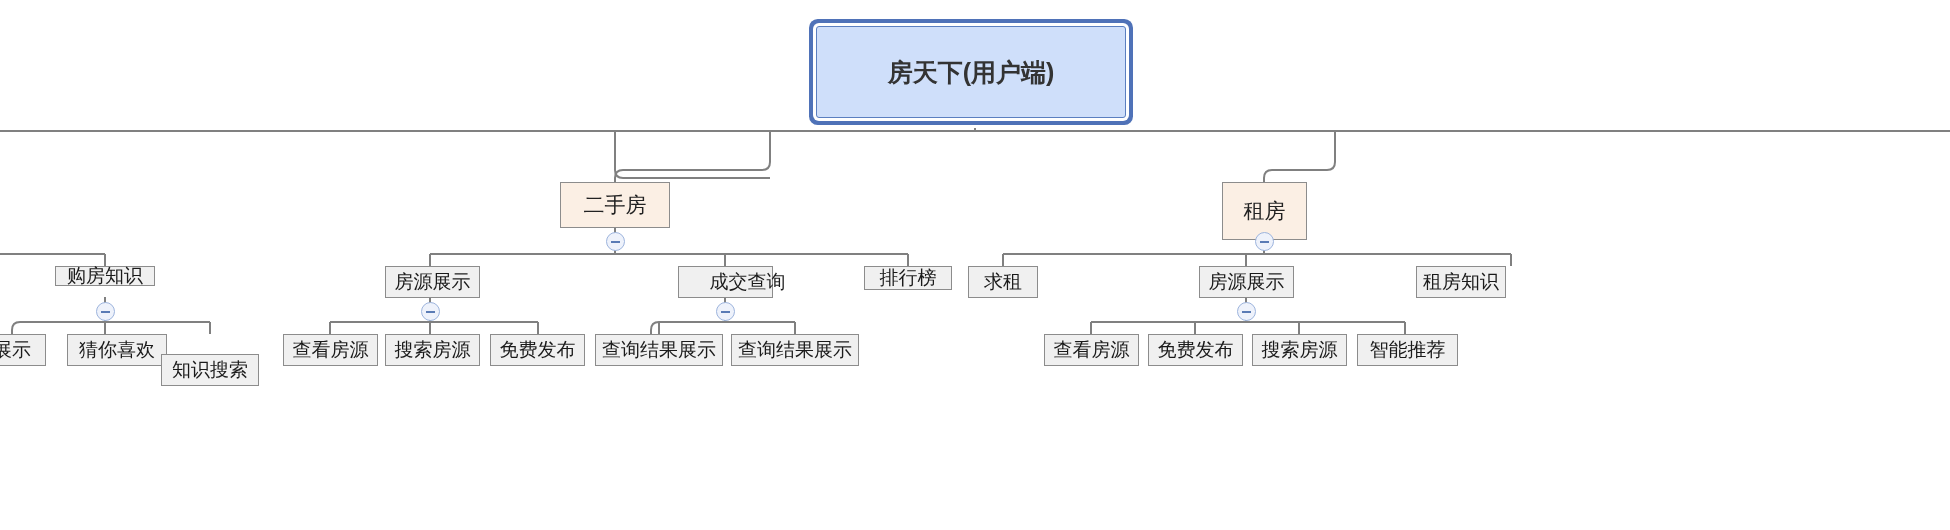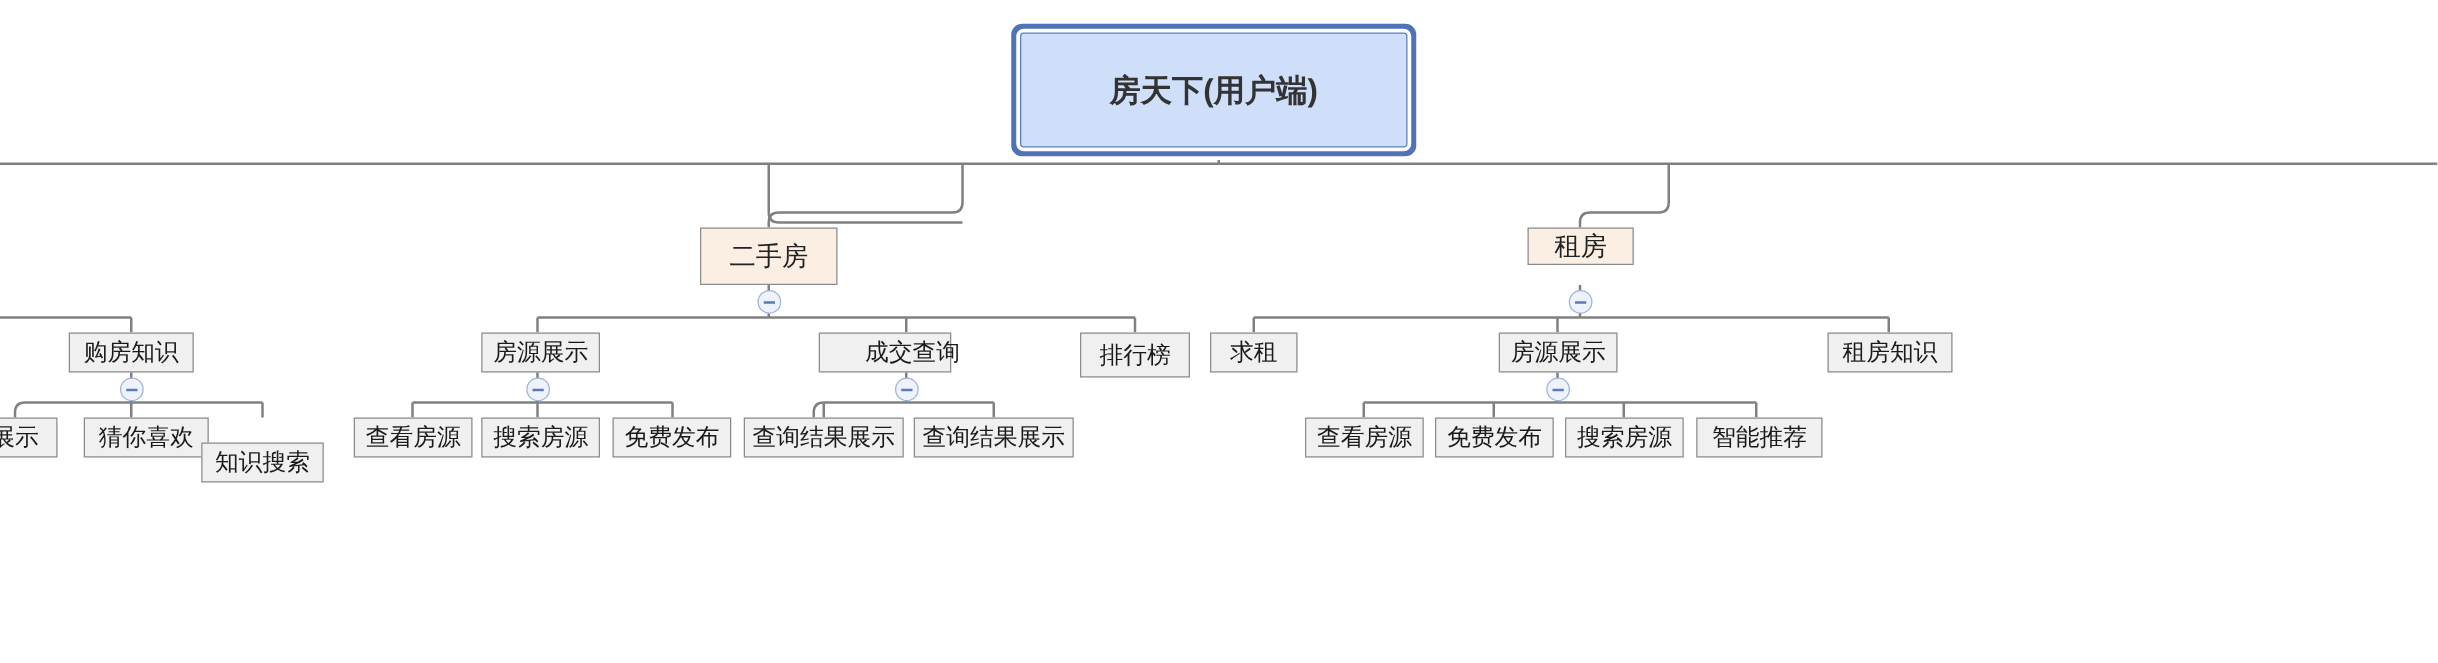--- a/index.html
+++ b/index.html
@@ -155,64 +155,64 @@
     <span>二手房</span>
   </div>
 
   <div class="node node-root" style="left:816px; top:26px; width:310px; height:92px;">
     <span>房天下(用户端)</span>
   </div>
   <div class="toggle" style="left:606px; top:232px;">
     <span class="bar"></span>
   </div>
 
-  <div class="node node-l2" style="left:1222px; top:182px; width:85px; height:30px;">
+  <div class="node node-l2" style="left:1222px; top:182px; width:85px; height:58px;">
     <span>租房</span>
   </div>
   <div class="toggle" style="left:1255px; top:232px;">
     <span class="bar"></span>
   </div>
 
-  <div class="node node-l3" style="left:55px; top:266px; width:100px; height:32px;">
+  <div class="node node-l3" style="left:55px; top:266px; width:100px; height:20px;">
     <span>购房知识</span>
   </div>
   <div class="toggle" style="left:96px; top:302px;">
     <span class="bar"></span>
   </div>
 
   <div class="node node-l3" style="left:385px; top:266px; width:95px; height:32px;">
     <span>房源展示</span>
   </div>
   <div class="toggle" style="left:421px; top:302px;">
     <span class="bar"></span>
   </div>
 
-  <div class="node node-l3" style="left:655px; top:266px; width:106px; height:32px;padding-left:44px;">
+  <div class="node node-l3" style="left:678px; top:266px; width:95px; height:32px;padding-left:44px;">
     <span>成交查询</span>
   </div>
   <div class="toggle" style="left:716px; top:302px;">
     <span class="bar"></span>
   </div>
 
-  <div class="node node-l3" style="left:864px; top:266px; width:88px; height:36px;">
+  <div class="node node-l3" style="left:864px; top:266px; width:88px; height:24px;">
     <span>排行榜</span>
   </div>
 
   <div class="node node-l3" style="left:968px; top:266px; width:70px; height:32px;align-items:center;">
     <span>求租</span>
   </div>
 
   <div class="node node-l3" style="left:1199px; top:266px; width:95px; height:32px;">
     <span>房源展示</span>
   </div>
   <div class="toggle" style="left:1237px; top:302px;">
     <span class="bar"></span>
   </div>
 
-  <div class="node node-l3" style="left:1462px; top:266px; width:100px; height:32px;align-items:center;">
+  <div class="node node-l3" style="left:1416px; top:266px; width:90px; height:32px;align-items:center;">
     <span>租房知识</span>
   </div>
 
   <div class="node node-leaf" style="left:-22px; top:334px; width:68px; height:32px;">
     <span>展示</span>
   </div>
   <div class="node node-leaf" style="left:55px; top:334px; width:100px; height:32px;margin-left:12px;">
     <span>猜你喜欢</span>
   </div>
   <div class="node node-leaf" style="left:161px; top:334px; width:98px; height:32px;margin-top:20px;">

